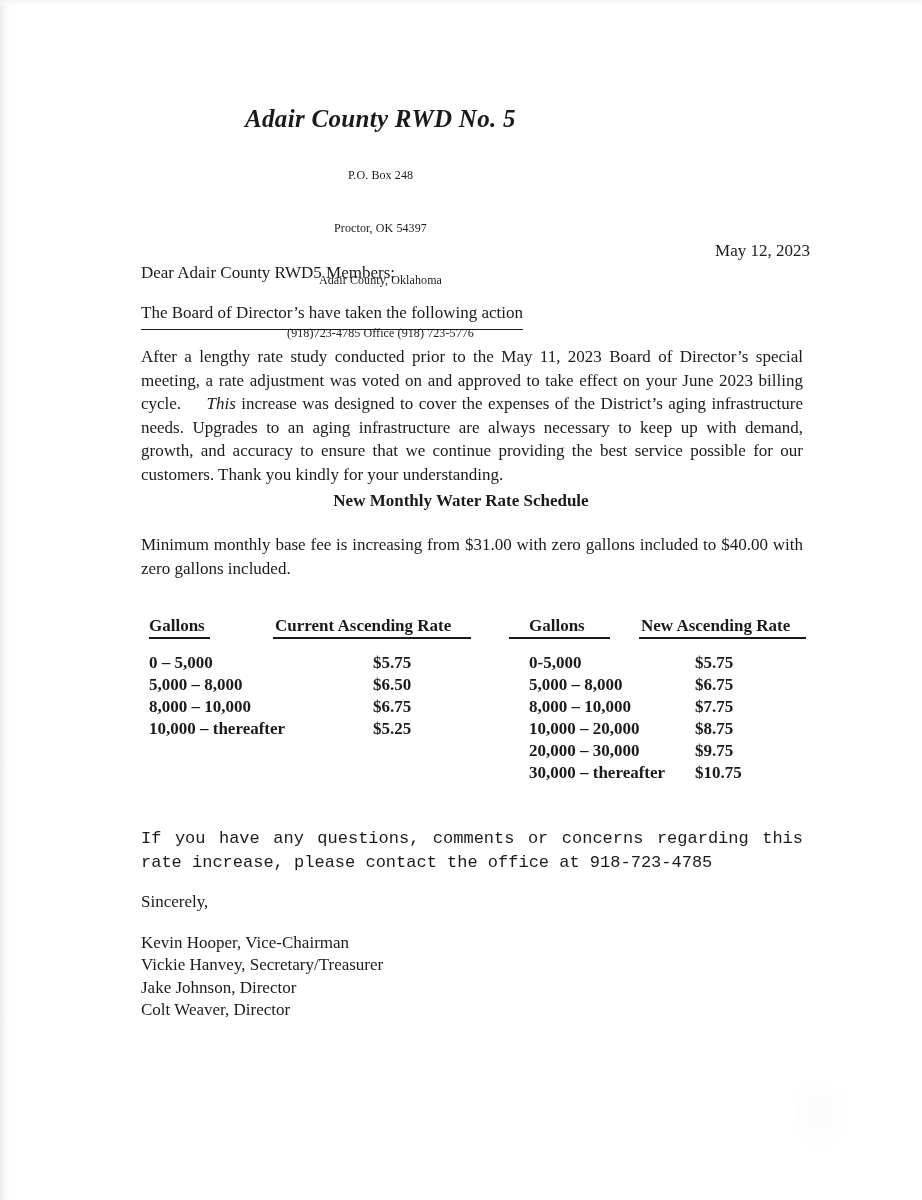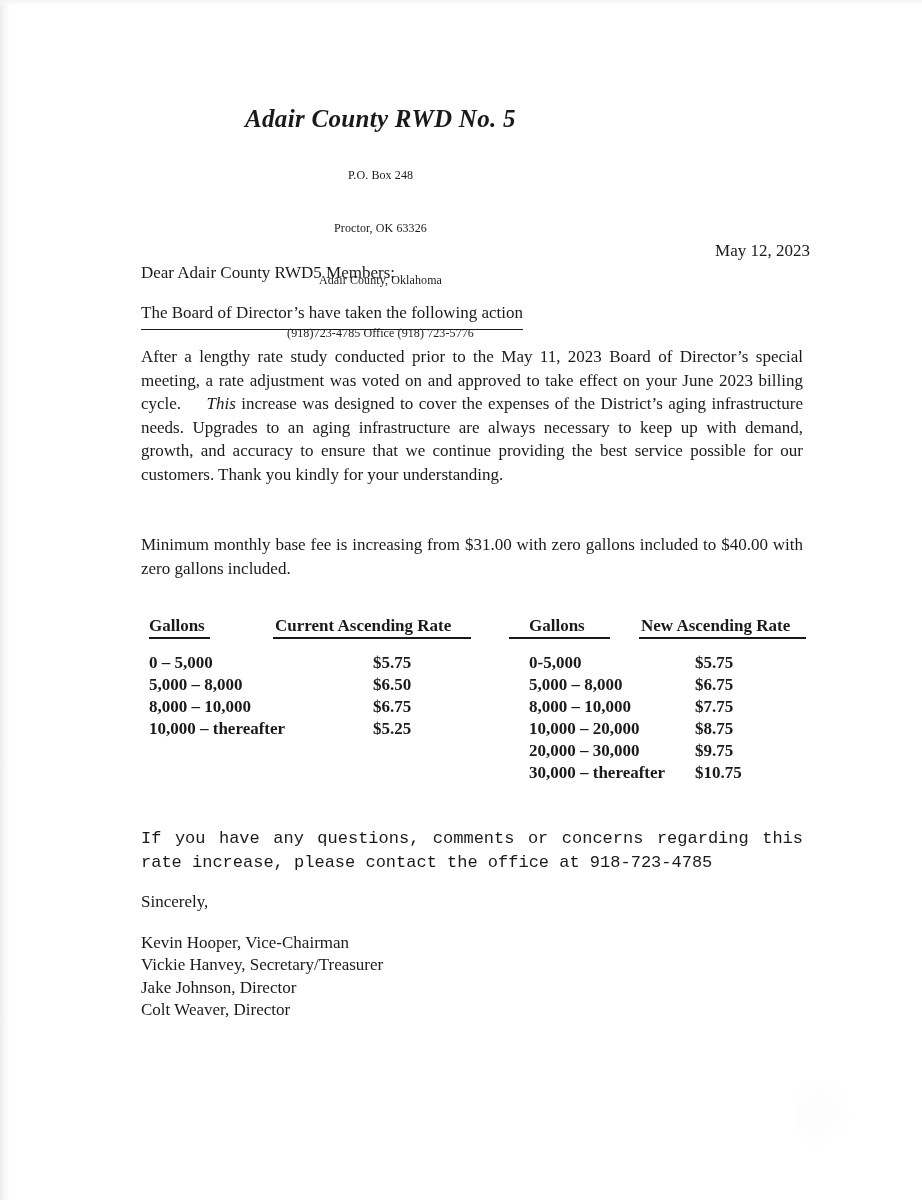--- a/index.html
+++ b/index.html
@@ -206,33 +206,34 @@
 
 <div class="scan-edge-left"></div>
 <div class="scan-edge-top"></div>
 <div class="scan-blotch"></div>
 
 <div class="page">
 
   <div class="letterhead">
     <div class="lh-title">Adair County RWD No. 5</div>
     <div class="lh-line">P.O. Box 248</div>
-    <div class="lh-line">Proctor, OK 63326</div>
+    <div class="lh-line">Proctor, OK 54397</div>
     <div class="lh-line">Adair County, Oklahoma</div>
     <div class="lh-line">(918)723-4785 Office (918) 723-5776</div>
   </div>
 
   <div class="date-line">May 12, 2023</div>
 
   <div class="salutation">Dear Adair County RWD5 Members:</div>
 
   <div class="subject"><span>The Board of Director’s have taken the following action</span></div>
 
   <div class="body-para para-main"><span>After a lengthy rate study conducted prior to the May 11, 2023 Board of Director’s special meeting, a rate adjustment was voted on and approved to take effect on your June 2023 billing cycle. </span><span class="italic">This</span><span> increase was designed to cover the expenses of the District’s aging infrastructure needs. Upgrades to an aging infrastructure are always necessary to keep up with demand, growth, and accuracy to ensure that we continue providing the best service possible for our customers. Thank you kindly for your understanding.</span></div>
 
+  <div class="rate-heading">New Monthly Water Rate Schedule</div>
 
   <div class="body-para para-base">Minimum monthly base fee is increasing from $31.00 with zero gallons included to $40.00 with zero gallons included.</div>
 
   <div class="tables">
 
     <div class="table-head">
       <div class="th th-gal-left">Gallons</div>
       <div class="th th-cur-rate">Current Ascending Rate</div>
       <div class="th th-gal-right">Gallons</div>
       <div class="th th-new-rate">New Ascending Rate</div>

